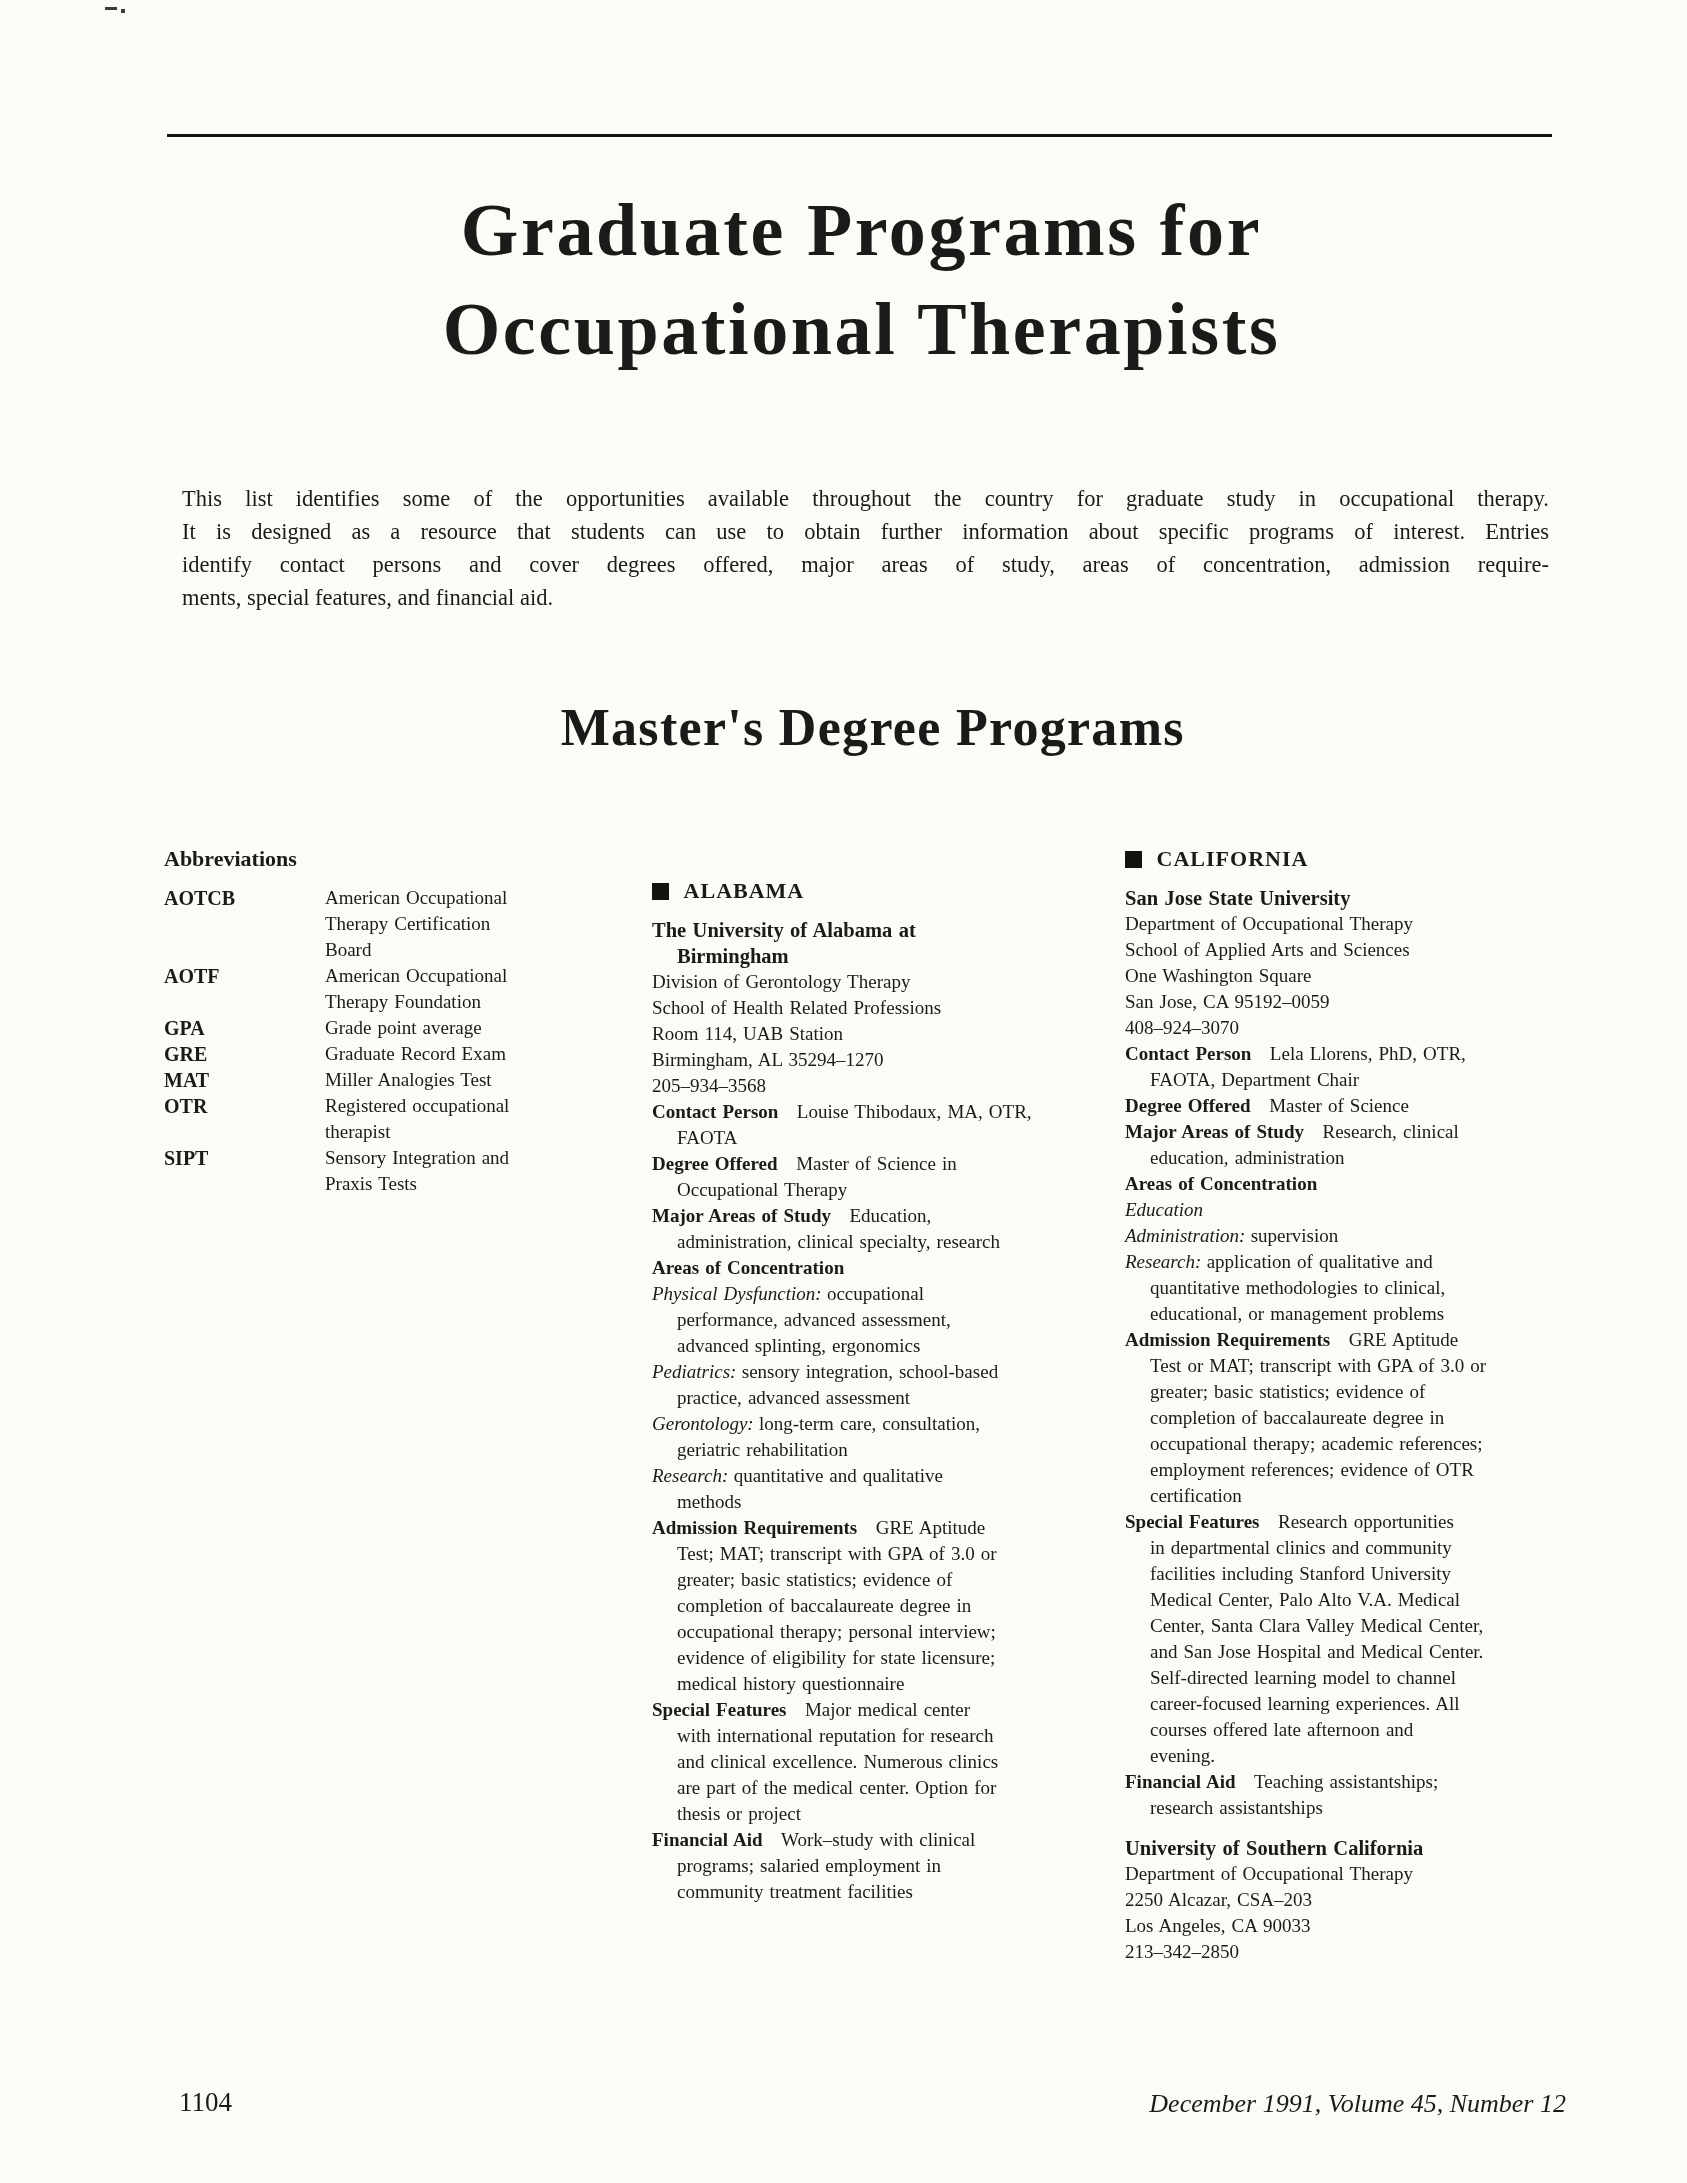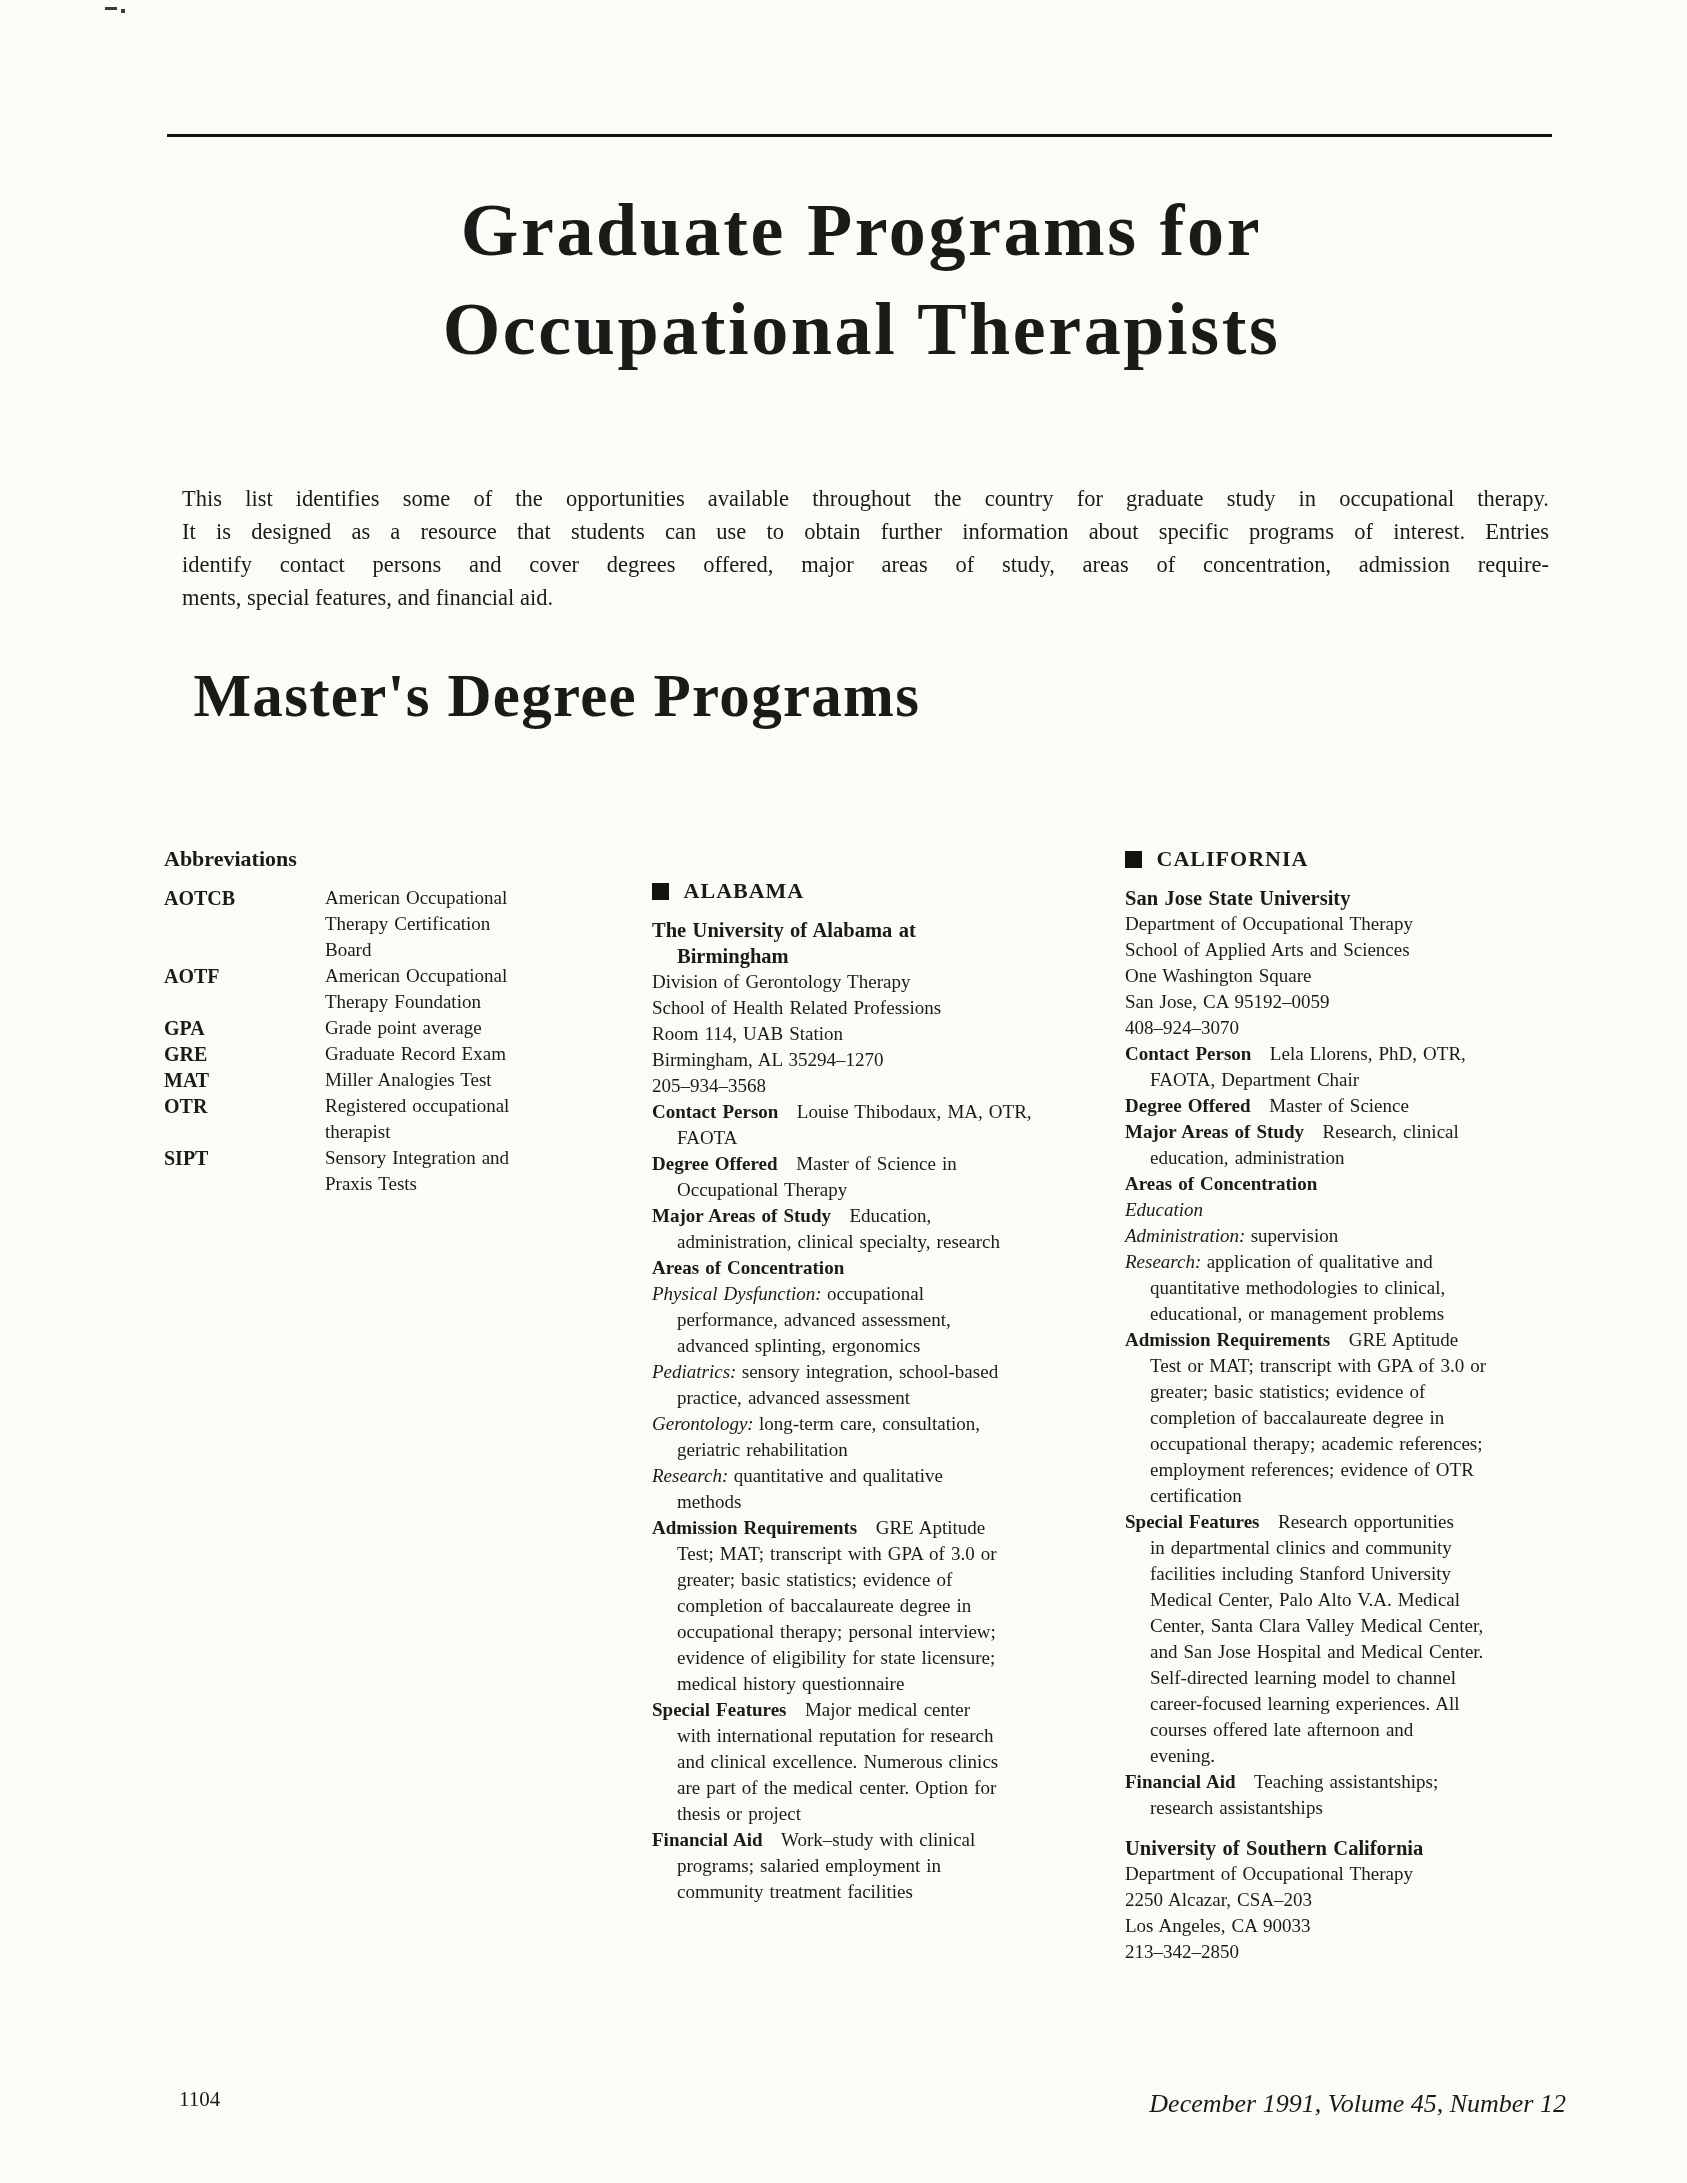--- a/index.html
+++ b/index.html
@@ -14,40 +14,40 @@
   #mark2{left:121px;top:9.3px;width:4px;height:3.3px;}
   #top-rule{position:absolute;left:167px;top:134px;width:1385px;height:3.3px;background:#151310;}
   #main-title{
     position:absolute;left:157px;top:181px;width:1385px;padding-left:24px;box-sizing:border-box;
     text-align:center;font-weight:700;font-size:74px;line-height:99px;letter-spacing:2.6px;
   }
   #intro{position:absolute;left:162px;top:482px;width:1367px;font-size:22.5px;line-height:33px;margin-left:20px;}
   #intro .line{text-align:justify;text-align-last:justify;}
   #intro .line:last-child{text-align-last:left;}
   #masters-heading{
-    position:absolute;left:167px;top:662px;width:1385px;padding-left:26.5px;box-sizing:border-box;
-    font-weight:700;font-size:61px;line-height:1.1;letter-spacing:1.3px;
+    position:absolute;left:167px;top:699px;width:1385px;padding-left:26.5px;box-sizing:border-box;
+    text-align:center;font-weight:700;font-size:52px;line-height:1.1;letter-spacing:1.3px;
   }
   .col{position:absolute;top:846px;font-size:19px;line-height:26px;}
   #col-abbrev{left:164px;width:439px;}
   #col-alabama{left:652px;width:441px;margin-top:32px;}
   #col-california{left:1125px;width:443px;}
   .col-head{font-weight:700;font-size:22px;line-height:26px;margin-bottom:12.6px;}
   .state-head{display:flex;align-items:center;letter-spacing:1px;}
   .sq{width:17px;height:17px;background:#151310;margin-right:14.6px;flex:0 0 auto;}
   .ab-row{display:flex;}
   .ab-abbr{width:161px;font-weight:700;font-size:20px;flex:0 0 auto;}
   .ab-def{flex:1;white-space:pre-line;word-spacing:1.3px;}
   .row{white-space:pre-line;padding-left:25px;text-indent:-25px;word-spacing:1.3px;}
   .row.title{font-weight:700;font-size:20.5px;}
   .row.heading{font-weight:700;}
   .lbl{font-weight:700;margin-right:18.5px;}
   .lead{font-style:italic;margin-right:5.3px;}
   .gap{height:14px;}
-  #footer-page{position:absolute;left:179px;top:2089px;font-size:21px;line-height:1;}
+  #footer-page{position:absolute;left:179px;top:2089px;font-size:27px;line-height:1;}
   #footer-issue{position:absolute;right:121px;top:2091px;font-size:26px;line-height:1;font-style:italic;}
 </style>
 </head>
 <body>
 
 <div class="mark" id="mark1"></div>
 <div class="mark" id="mark2"></div>
 <div id="top-rule"></div>
 
 <div id="main-title">

